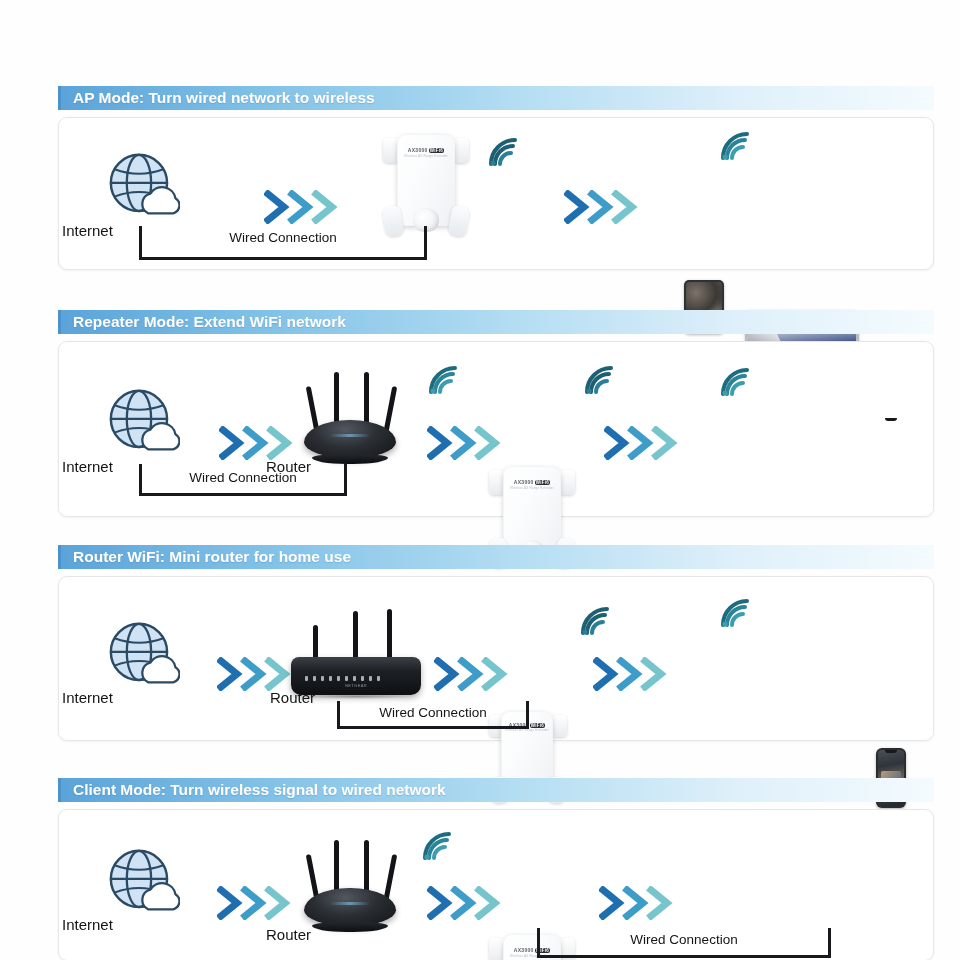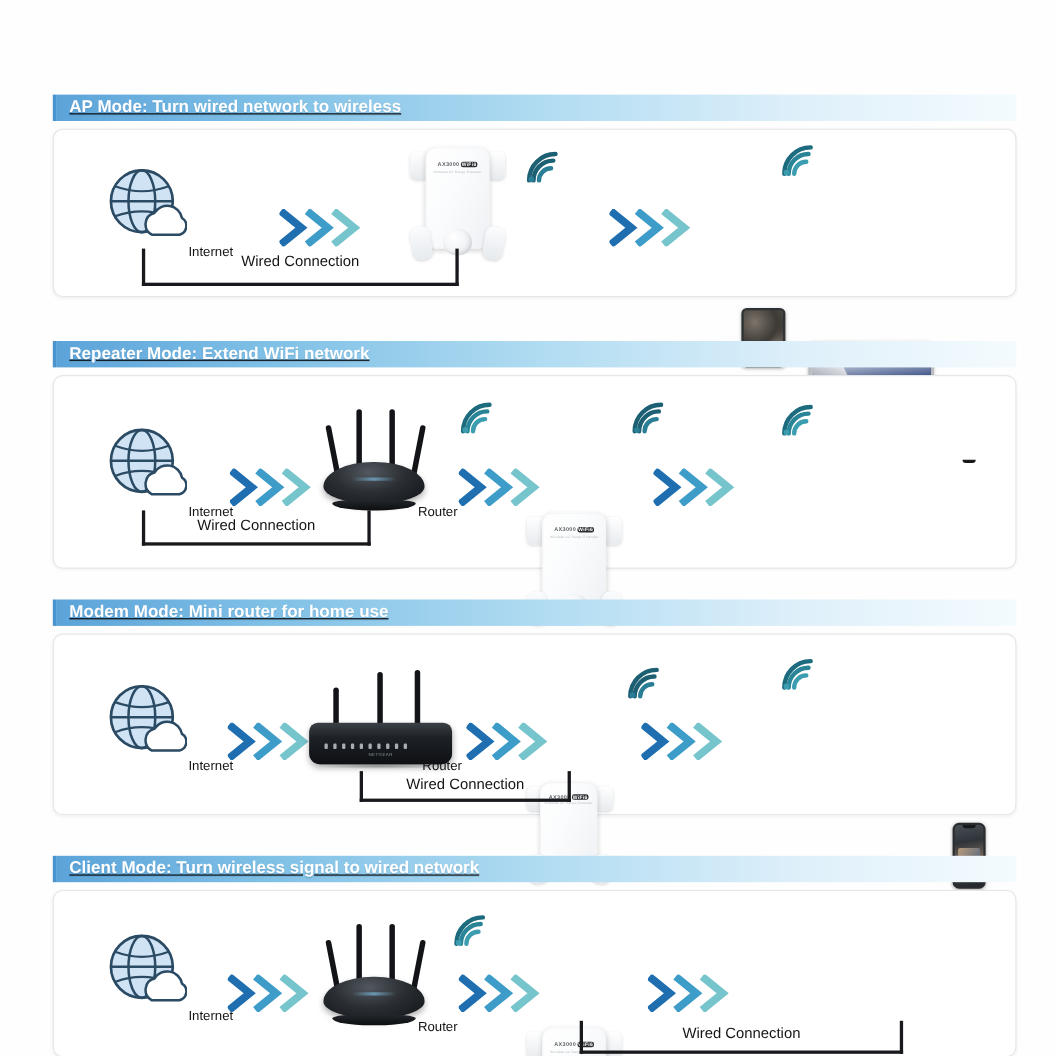--- a/index.html
+++ b/index.html
@@ -14,21 +14,21 @@
   
   .title {
     position: absolute; top: 8px; left: 0; width: 960px;
     text-align: center;
     font-size: 44px; font-weight: bold; letter-spacing: -0.5px;
     color: #0d0d0d;
     font-family: "Liberation Sans", sans-serif;
   }
 
   
-  .section { position: absolute; left: 48px; width: 880px; text-decoration: underline; }
+  .section { position: absolute; left: 58px; width: 880px; }
   .sec-head {
     height: 24px; width: 876px;
     background: linear-gradient(to right, #5ba3d9 0%, #7fc0e6 22%, #b3ddf2 52%, #dff0fa 78%, #f4fbfe 100%);
     color: #ffffff;
     font-size: 15.5px; font-weight: bold;
     line-height: 24px;
     padding-left: 12px;
     white-space: nowrap;
     text-shadow: 0 1px 1px rgba(90,130,160,.35);
     border-left: 3px solid #4a93cc;
@@ -39,22 +39,22 @@
     background: #ffffff;
     border: 1px solid #e4e7ea;
     border-radius: 9px;
     box-shadow: 0 1px 3px rgba(0,0,0,.05);
     margin-top: 7px;
   }
 
   
   .node { position: absolute; }
   .caption {
-    position: absolute; width: 160px; text-align: right;
-    font-size: 12px; color: #141414; font-weight: normal;
+    position: absolute; width: 160px; text-align: left;
+    font-size: 15px; color: #141414; font-weight: normal;
     font-family: "Liberation Sans", sans-serif;
   }
 
   
   .globe { width: 76px; height: 76px; }
 
   
   .chev { display: flex; align-items: center; gap: 1px; }
 
   
@@ -437,21 +437,21 @@
       <div class="bracket" style="left:80px; top:122px; width:208px; height:32px;">
         <div class="line-v l" style="height:32px;"></div>
         <div class="line-v r" style="height:32px;"></div>
         <div class="line-h"></div>
       </div>
       <div class="wc-label" style="left:58px; top:128px; width:252px;">Wired Connection</div>
     </div>
   </div>
 
   <div class="section" style="top:545px;">
-    <div class="sec-head">Modem Mode: Mini router for home use</div>
+    <div class="sec-head">Router WiFi: Mini router for home use</div>
     <div class="sec-body" style="height:165px;">
 
       <div class="node" style="left:45px; top:40px;">
         <svg class="globe" viewBox="0 0 100 100">
           <circle cx="46" cy="46" r="37" fill="#cfe3f5" stroke="#2b4a63" stroke-width="3.2"></circle>
           <ellipse cx="46" cy="46" rx="16" ry="37" fill="none" stroke="#2b4a63" stroke-width="3"></ellipse>
           <line x1="9" y1="46" x2="83" y2="46" stroke="#2b4a63" stroke-width="3"></line>
           <path d="M14 28 Q46 40 78 28" fill="none" stroke="#2b4a63" stroke-width="2.6"></path>
           <path d="M14 64 Q46 52 78 64" fill="none" stroke="#2b4a63" stroke-width="2.6"></path>
           <path d="M58 86 a14 14 0 0 1 3-26 a18 18 0 0 1 33 6 a11 11 0 0 1 -3 20 z" fill="#ffffff" stroke="#2b4a63" stroke-width="3"></path>

